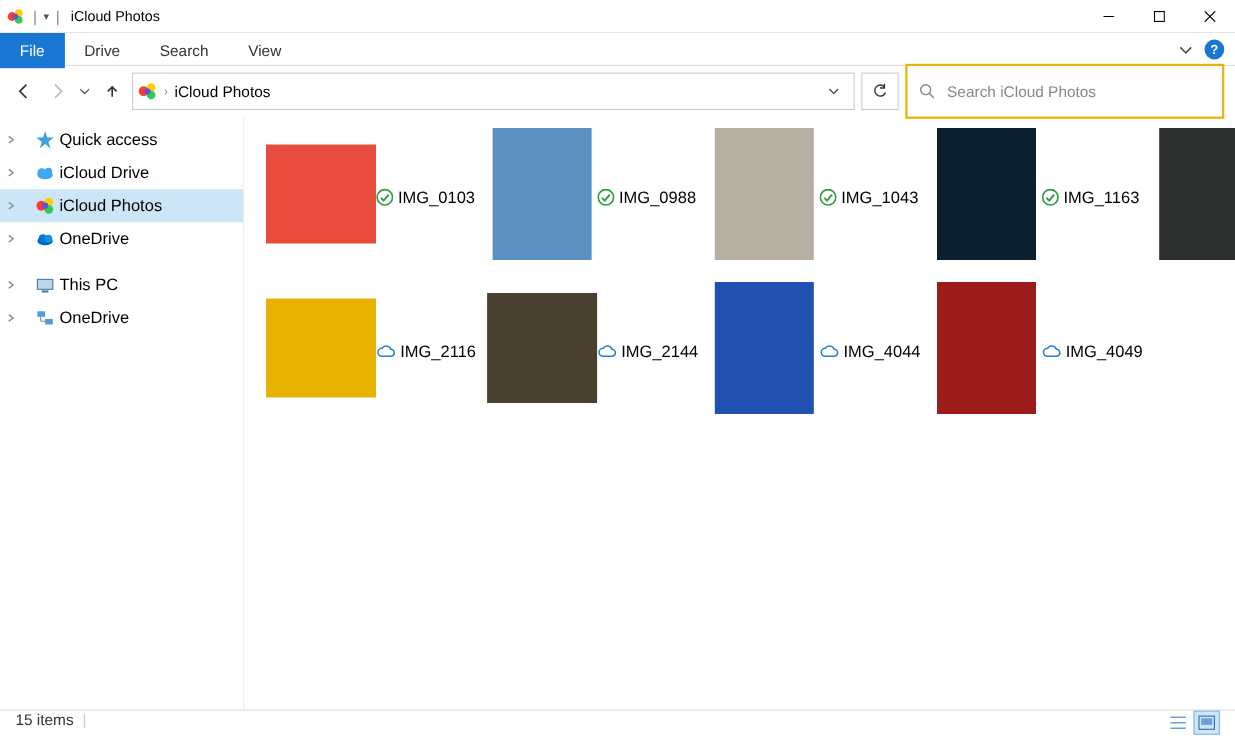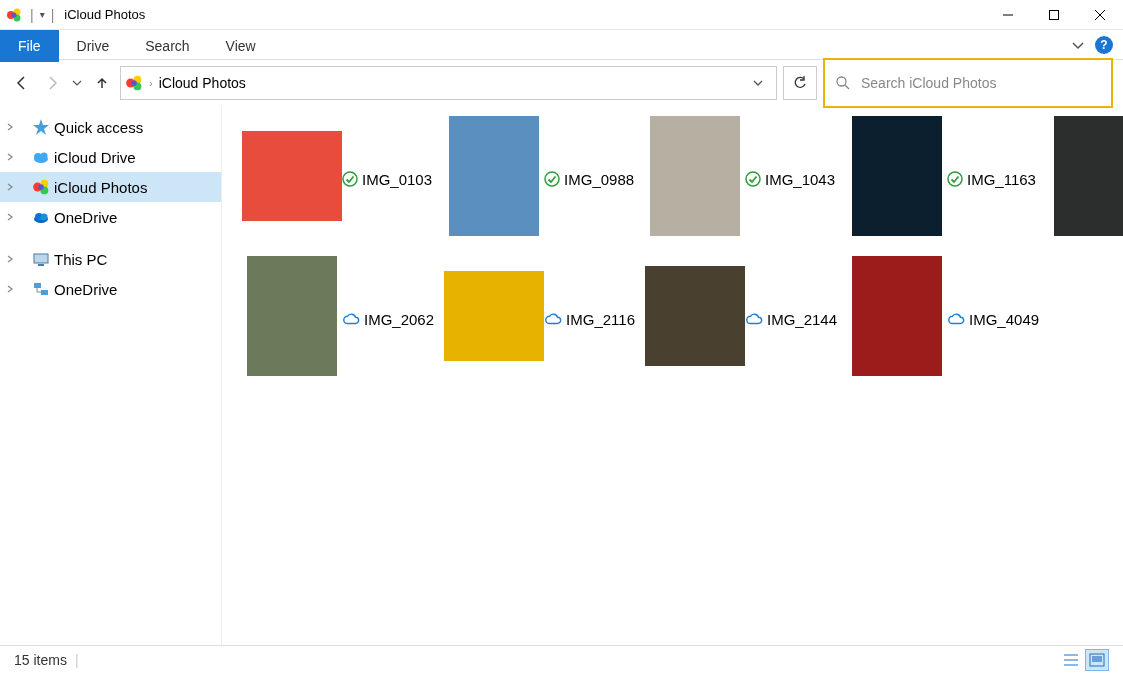--- a/index.html
+++ b/index.html
@@ -47,21 +47,21 @@
   .content { flex:1; padding:10px 20px; overflow:auto; }
   .grid { display:grid; grid-template-columns: repeat(5, 1fr); gap:20px 10px; }
   .thumb-cell { display:flex; align-items:center; }
   .thumb { width:100px; height:120px; display:flex; align-items:center; justify-content:center; }
   .thumb-img { background:#aaa; }
   .thumb-label { display:flex; align-items:center; gap:4px; font-size:15px; margin-top:6px; }
   .status-synced { width:16px; height:16px; }
   .status-cloud { width:18px; height:14px; }
 
   
-  .statusbar { height:28px; border-top:1px solid #ddd; display:flex; align-items:center; padding:0 14px; font-size:14px; color:#333; }
+  .statusbar { height:28px; border-top:1px solid #ddd; display:flex; align-items:flex-start; padding:0 14px; font-size:14px; color:#333; }
   .statusbar .right { margin-left:auto; display:flex; gap:2px; align-items:center; }
   .view-btn { width:24px; height:22px; display:flex; align-items:center; justify-content:center; border:1px solid transparent;}
   .view-btn.active { background:#cde6f7; border:1px solid #7fb7e6;}
 
   
   svg { display:block; }
 </style>
 </head>
 <body>
 
@@ -337,55 +337,55 @@
               <svg class="status-synced" viewBox="0 0 16 16">
                 <circle cx="8" cy="8" r="7" fill="none" stroke="#2e9e3f" stroke-width="1.5"></circle>
                 <polyline points="4.5,8.5 7,11 11.5,5.5" fill="none" stroke="#2e9e3f" stroke-width="1.8"></polyline>
               </svg>
             </span>
             <span>IMG_2050</span>
           </div>
         </div>
         <div class="thumb-cell">
           <div class="thumb">
-            <div class="thumb-img" style="width:90px;height:120px;background:#6b7a5a;"></div>
+            <div class="thumb-img" style="width:128px;height:90px;background:#e8b200;"></div>
           </div>
           <div class="thumb-label">
             <span>
               <svg class="status-cloud" viewBox="0 0 20 14">
                 <path d="M6 12 A4 4 0 0 1 6 4 A5 5 0 0 1 15 5 A3.5 3.5 0 0 1 15 12 Z" fill="none" stroke="#1e7fd6" stroke-width="1.6"></path>
               </svg>
             </span>
-            <span>IMG_2062</span>
-          </div>
-        </div>
-        <div class="thumb-cell">
-          <div class="thumb">
-            <div class="thumb-img" style="width:128px;height:90px;background:#e8b200;"></div>
+            <span>IMG_2116</span>
+          </div>
+        </div>
+        <div class="thumb-cell">
+          <div class="thumb">
+            <div class="thumb-img" style="width:128px;height:100px;background:#4a4030;"></div>
           </div>
           <div class="thumb-label">
             <span>
               <svg class="status-cloud" viewBox="0 0 20 14">
                 <path d="M6 12 A4 4 0 0 1 6 4 A5 5 0 0 1 15 5 A3.5 3.5 0 0 1 15 12 Z" fill="none" stroke="#1e7fd6" stroke-width="1.6"></path>
               </svg>
             </span>
-            <span>IMG_2116</span>
-          </div>
-        </div>
-        <div class="thumb-cell">
-          <div class="thumb">
-            <div class="thumb-img" style="width:128px;height:100px;background:#4a4030;"></div>
+            <span>IMG_2144</span>
+          </div>
+        </div>
+        <div class="thumb-cell">
+          <div class="thumb">
+            <div class="thumb-img" style="width:90px;height:120px;background:#2050b0;"></div>
           </div>
           <div class="thumb-label">
             <span>
               <svg class="status-cloud" viewBox="0 0 20 14">
                 <path d="M6 12 A4 4 0 0 1 6 4 A5 5 0 0 1 15 5 A3.5 3.5 0 0 1 15 12 Z" fill="none" stroke="#1e7fd6" stroke-width="1.6"></path>
               </svg>
             </span>
-            <span>IMG_2144</span>
+            <span>IMG_4044</span>
           </div>
         </div>
         <div class="thumb-cell">
           <div class="thumb">
             <div class="thumb-img" style="width:90px;height:120px;background:#9c1c1c;"></div>
           </div>
           <div class="thumb-label">
             <span>
               <svg class="status-cloud" viewBox="0 0 20 14">
                 <path d="M6 12 A4 4 0 0 1 6 4 A5 5 0 0 1 15 5 A3.5 3.5 0 0 1 15 12 Z" fill="none" stroke="#1e7fd6" stroke-width="1.6"></path>

